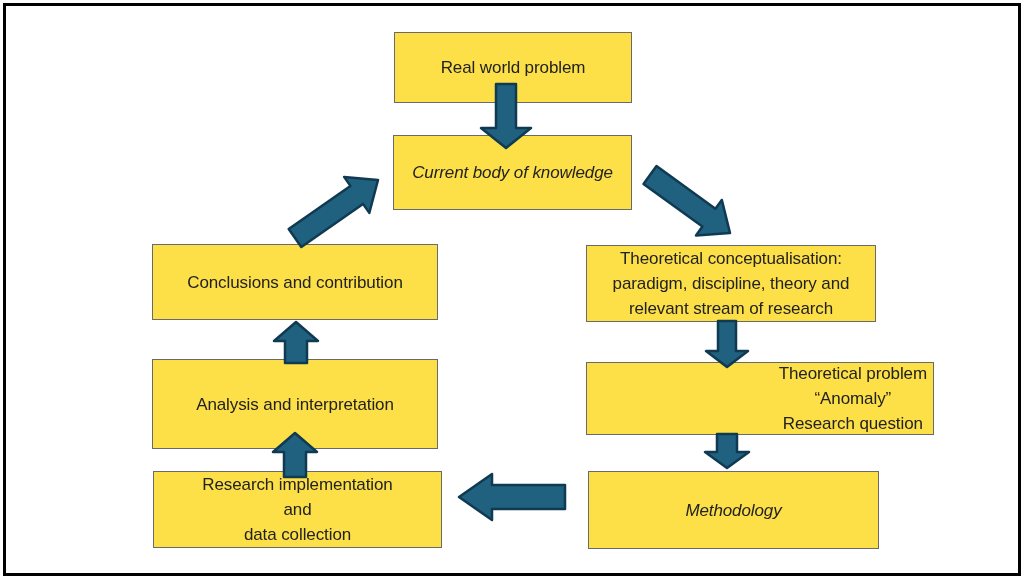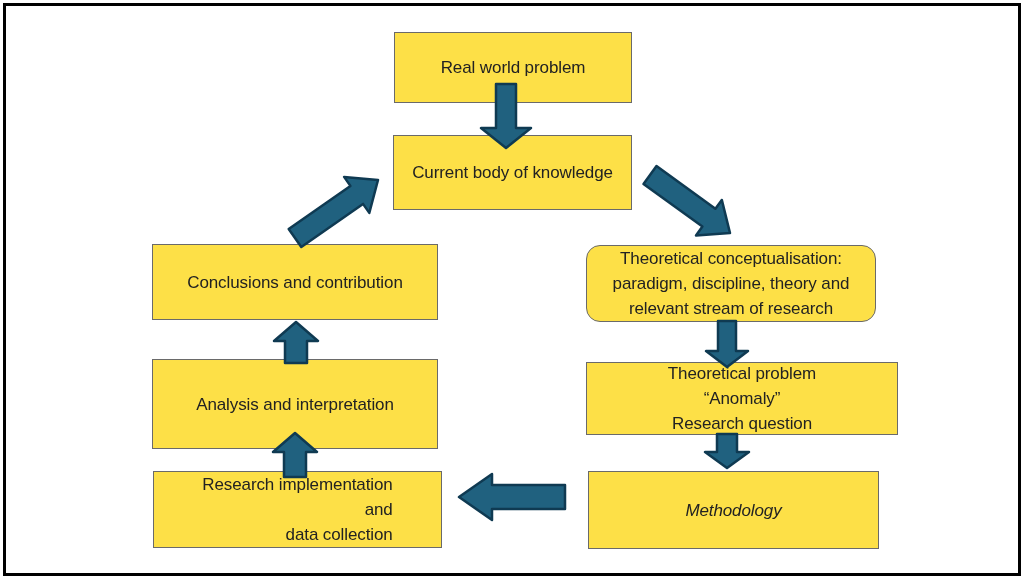--- a/index.html
+++ b/index.html
@@ -42,41 +42,41 @@
 </style>
 </head>
 <body>
 
 <div class="frame"></div>
 
 <div class="box" style="left:394px; top:32px;  width:238px; height:71px;">
   <span class="label">Real world problem</span>
 </div>
 
-<div class="box" style="left:393px; top:135px; width:239px; height:75px;">
+<div class="box" style="left:393px; top:135px; width:239px; height:75px;font-style:italic;">
   <span class="label">Current body of knowledge</span>
 </div>
 
-<div class="box" style="left:586px; top:245px; width:290px; height:77px;border-radius:14px;">
+<div class="box" style="left:586px; top:245px; width:290px; height:77px;">
   <span class="label">Theoretical conceptualisation:
 paradigm, discipline, theory and
 relevant stream of research</span>
 </div>
 
-<div class="box" style="left:586px; top:362px; width:312px; height:73px;">
+<div class="box" style="left:586px; top:362px; width:348px; height:73px;justify-content:flex-end;">
   <span class="label">Theoretical problem
 “Anomaly”
 Research question</span>
 </div>
 
 <div class="box" style="left:588px; top:471px; width:291px; height:78px;font-style:italic;">
   <span class="label">Methodology</span>
 </div>
 
-<div class="box" style="left:153px; top:471px; width:289px; height:77px;text-align:right;">
+<div class="box" style="left:153px; top:471px; width:289px; height:77px;">
   <span class="label">Research implementation
 and
 data collection</span>
 </div>
 
 <div class="box" style="left:152px; top:359px; width:286px; height:90px;">
   <span class="label">Analysis and interpretation</span>
 </div>
 
 <div class="box" style="left:152px; top:244px; width:286px; height:76px;">

